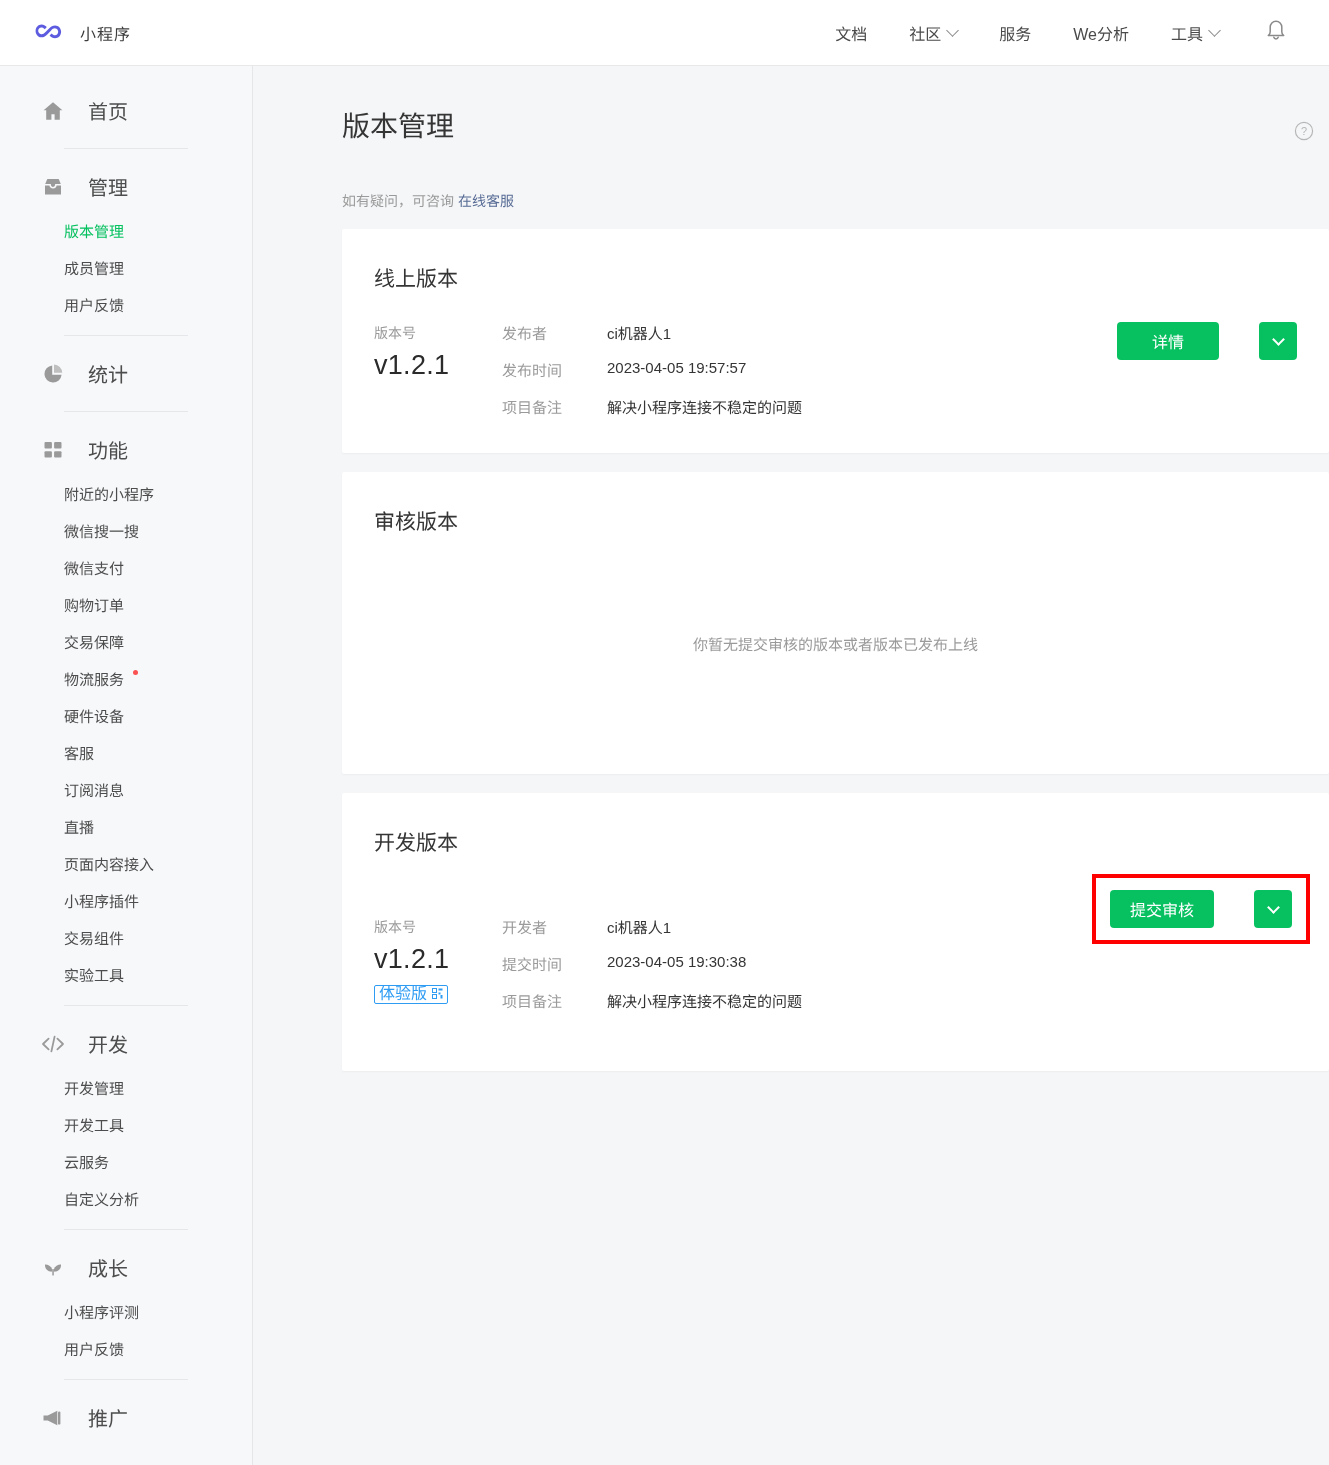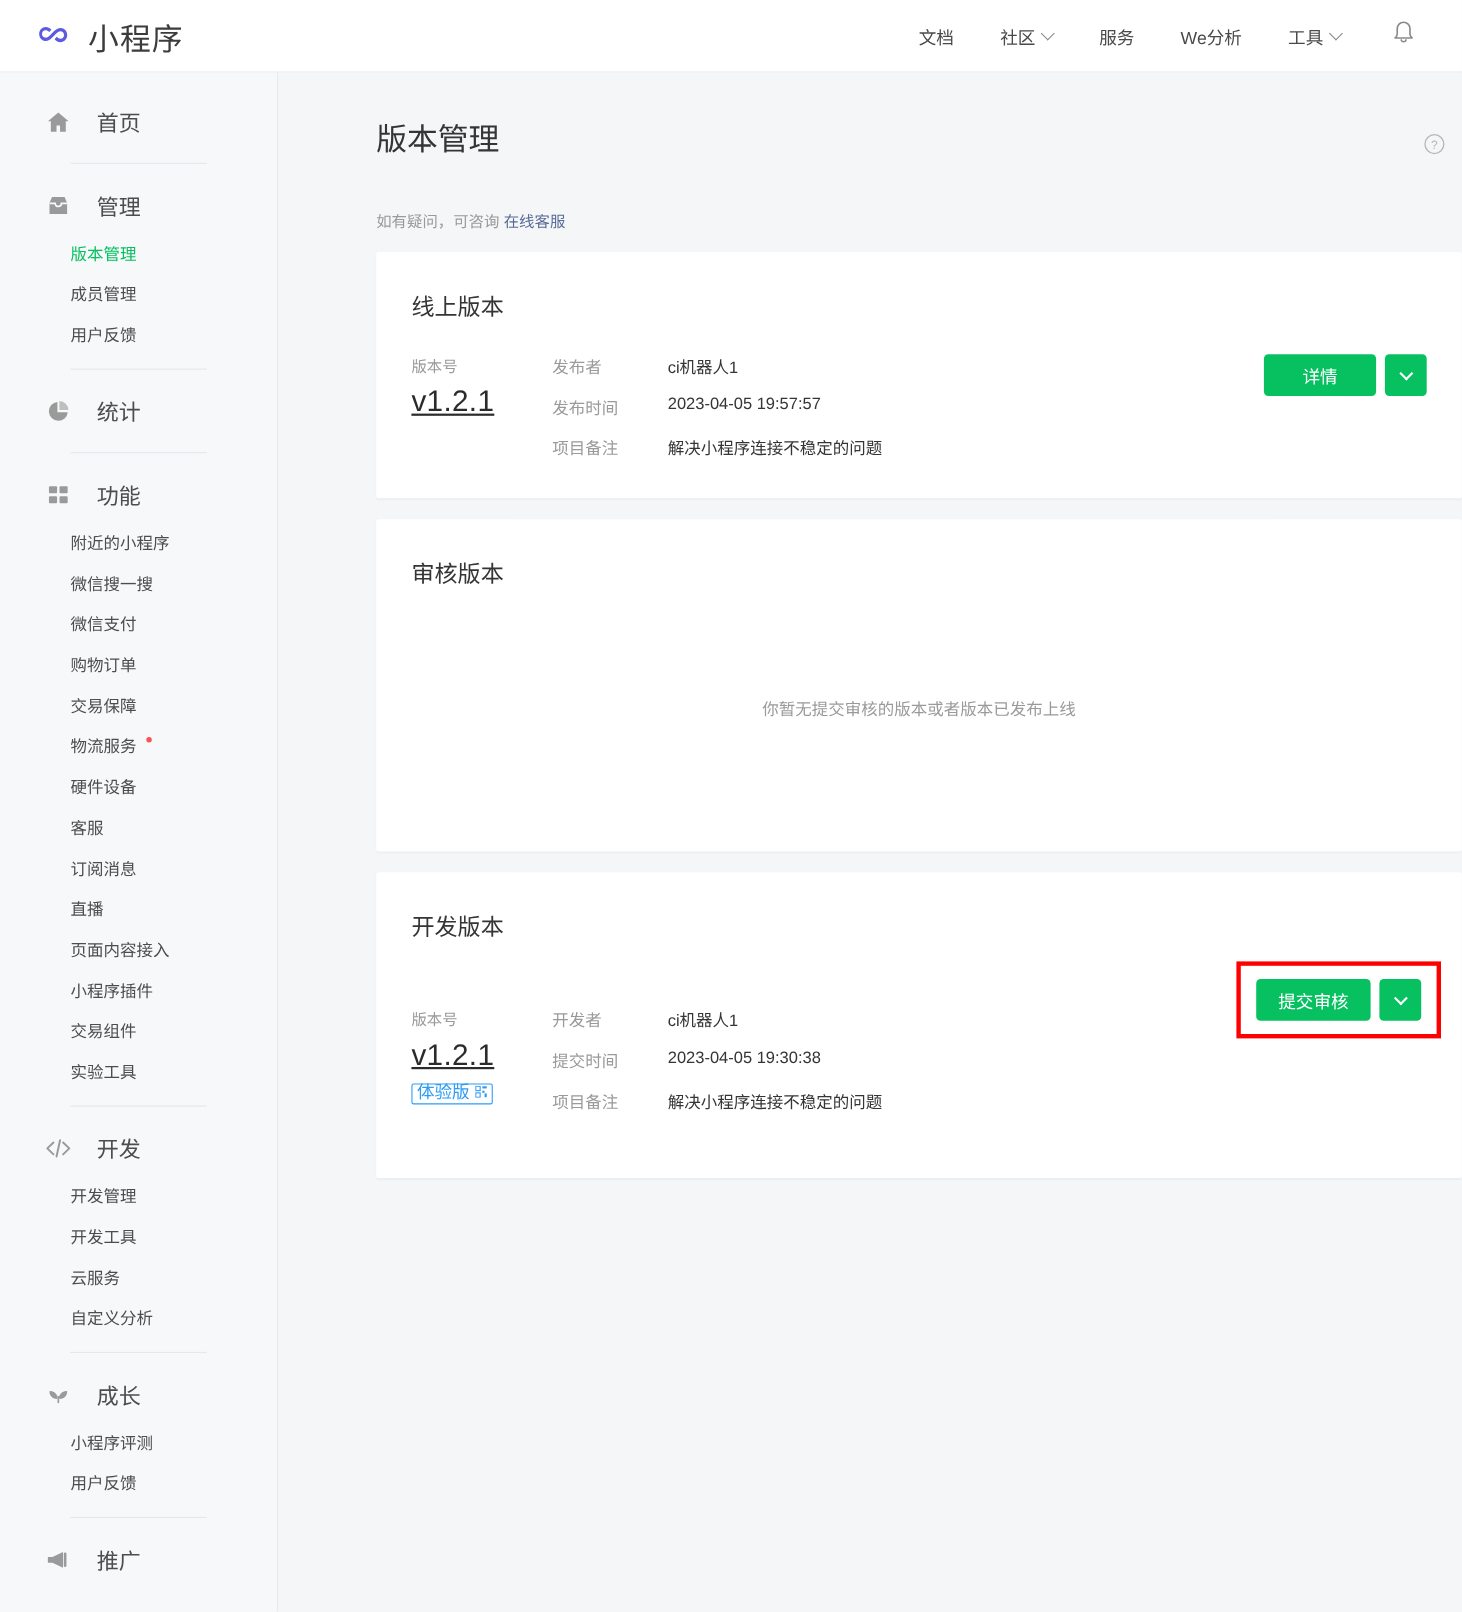--- a/index.html
+++ b/index.html
@@ -18,21 +18,21 @@
   .topbar {
     position: absolute; top: 0; left: 0;
     width: 1329px; height: 66px;
     background: #ffffff;
     border-bottom: 1px solid #e8e8e8;
     display: flex; align-items: center;
   }
   .brand { display: flex; align-items: center; margin-left: 32px; }
   .brand-logo { width: 34px; height: 34px; flex: 0 0 34px; }
   .brand-name {
-    margin-left: 14px; font-size: 28px; color: #3c3c3c;
+    margin-left: 14px; font-size: 16px; color: #3c3c3c;
     letter-spacing: 1px; font-weight: 400;
   }
   .topnav { margin-left: auto; margin-right: 42px; display: flex; align-items: center; }
   .topnav-item {
     display: flex; align-items: center;
     font-size: 16px; color: #4a4a4a;
     margin-left: 42px; cursor: pointer; white-space: nowrap;
   }
   .topnav-item:first-child { margin-left: 0; }
   .chev {
@@ -101,38 +101,38 @@
     border-radius: 2px;
     box-shadow: 0 1px 2px rgba(0,0,0,0.04);
   }
   .card-title {
     font-size: 21px; color: #353535; font-weight: 400;
     padding: 33px 0 0 32px;
   }
   .card-body { display: flex; padding: 30px 0 36px 32px; }
   .ver-col { width: 128px; flex: 0 0 128px; }
   .ver-label { font-size: 14px; color: #9a9a9a; }
-  .ver-num { font-size: 27px; color: #2b2b2b; margin-top: 8px; font-weight: 400; letter-spacing: 0.3px; text-decoration: underline; }
+  .ver-num { font-size: 27px; color: #2b2b2b; margin-top: 8px; font-weight: 400; letter-spacing: 0.3px; }
   .exp-badge {
     display: inline-flex; align-items: center;
     margin-top: 10px; padding: 1px 4px 2px 4px;
     border: 1px solid #2f9cf4; border-radius: 2px;
     color: #2f9cf4; font-size: 16px; line-height: 14px;
     cursor: pointer;
   }
   .exp-badge .qr { margin-left: 5px; }
   .meta { flex: 1; }
   .meta-row { display: flex; margin-bottom: 16px; }
   .meta-row:last-child { margin-bottom: 0; }
   .meta-key { width: 105px; flex: 0 0 105px; font-size: 15px; color: #9a9a9a; }
   .meta-val { font-size: 15px; color: #353535; }
 
   .actions {
     position: absolute; right: 32px; top: 93px;
-    display: flex; align-items: center;
+    display: flex; align-items: center; gap: 32px;
   }
   .btn-green {
     background: #07c160; color: #ffffff;
     font-size: 16px; border: none; border-radius: 4px;
     height: 38px; min-width: 102px; padding: 0 20px;
     cursor: pointer; font-family: inherit;
   }
   .btn-drop {
     background: #07c160; border: none; border-radius: 4px;
     width: 38px; height: 38px; margin-left: 8px;

